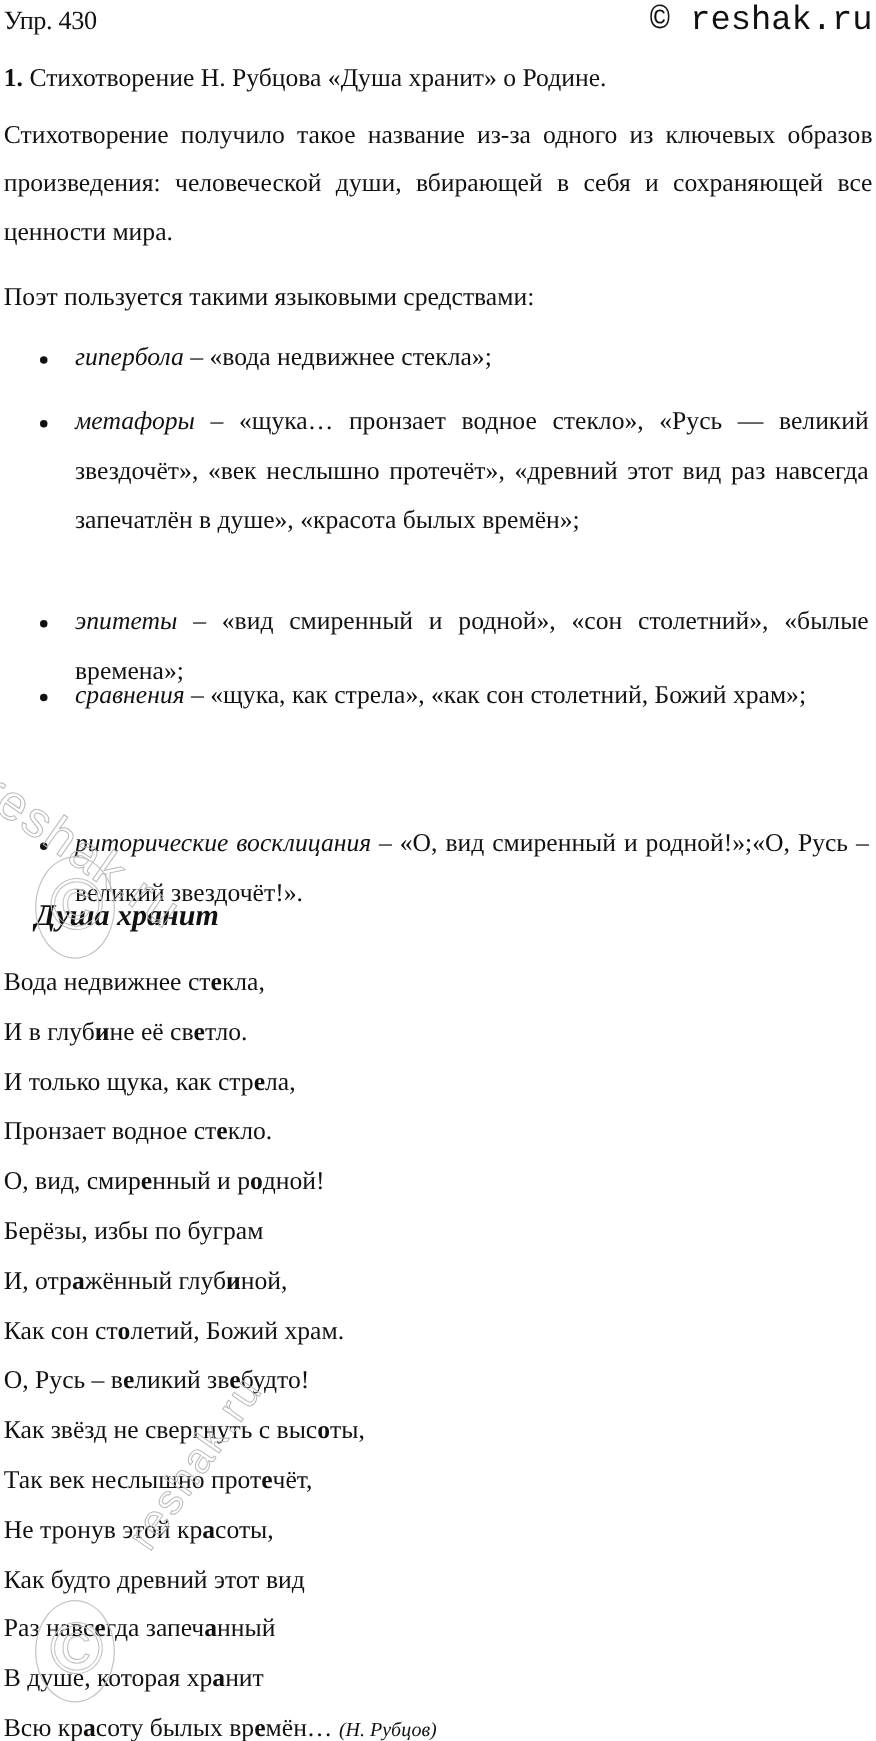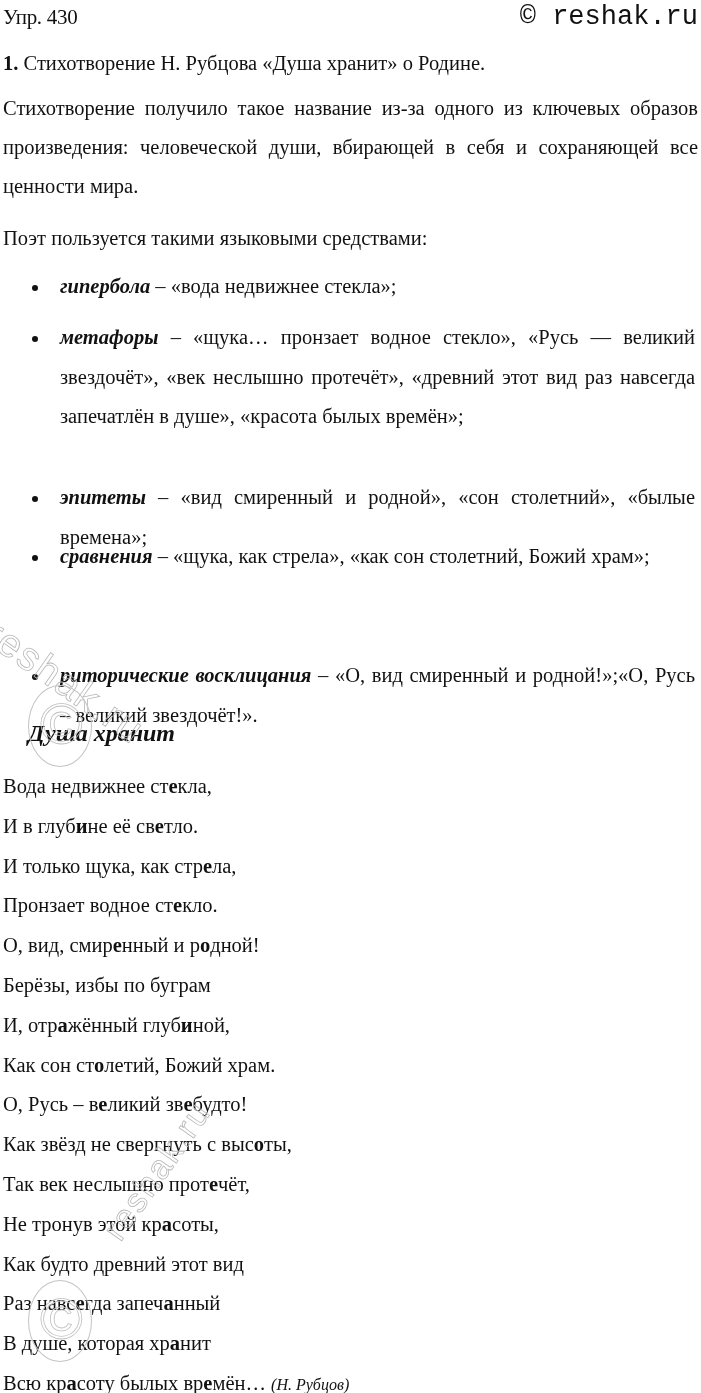--- a/index.html
+++ b/index.html
@@ -72,21 +72,21 @@
     .bullet .dot {
       position: absolute;
       left: -28px;
       top: 18px;
       width: 6px;
       height: 6px;
       border-radius: 50%;
       background: #111;
     }
     .bullet .term {
-      font-weight: bold;
+      font-weight: normal;
       font-style: italic;
     }
     .poem-title {
       position: absolute;
       left: 28px;
       top: 718px;
       font-weight: bold;
       font-style: italic;
       font-size: 24px;
       line-height: 30px;

